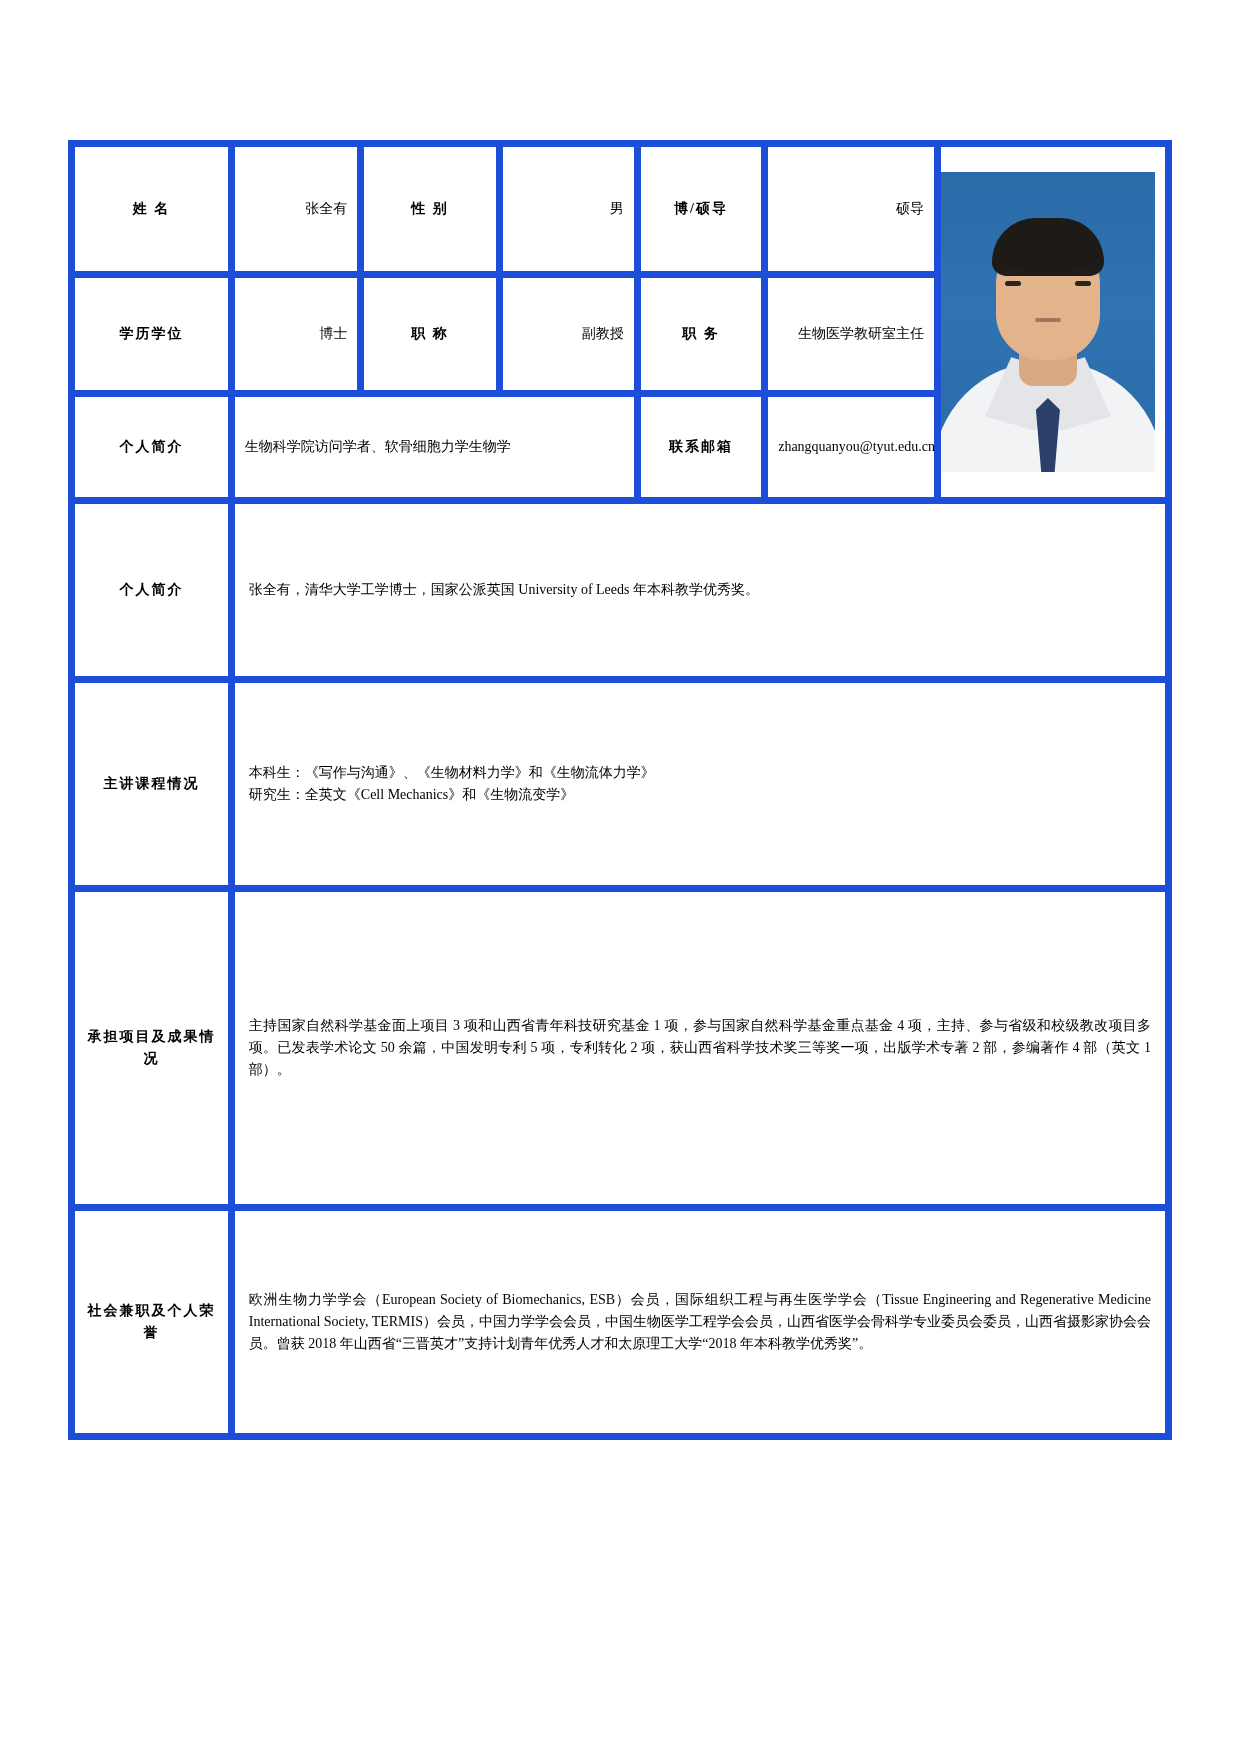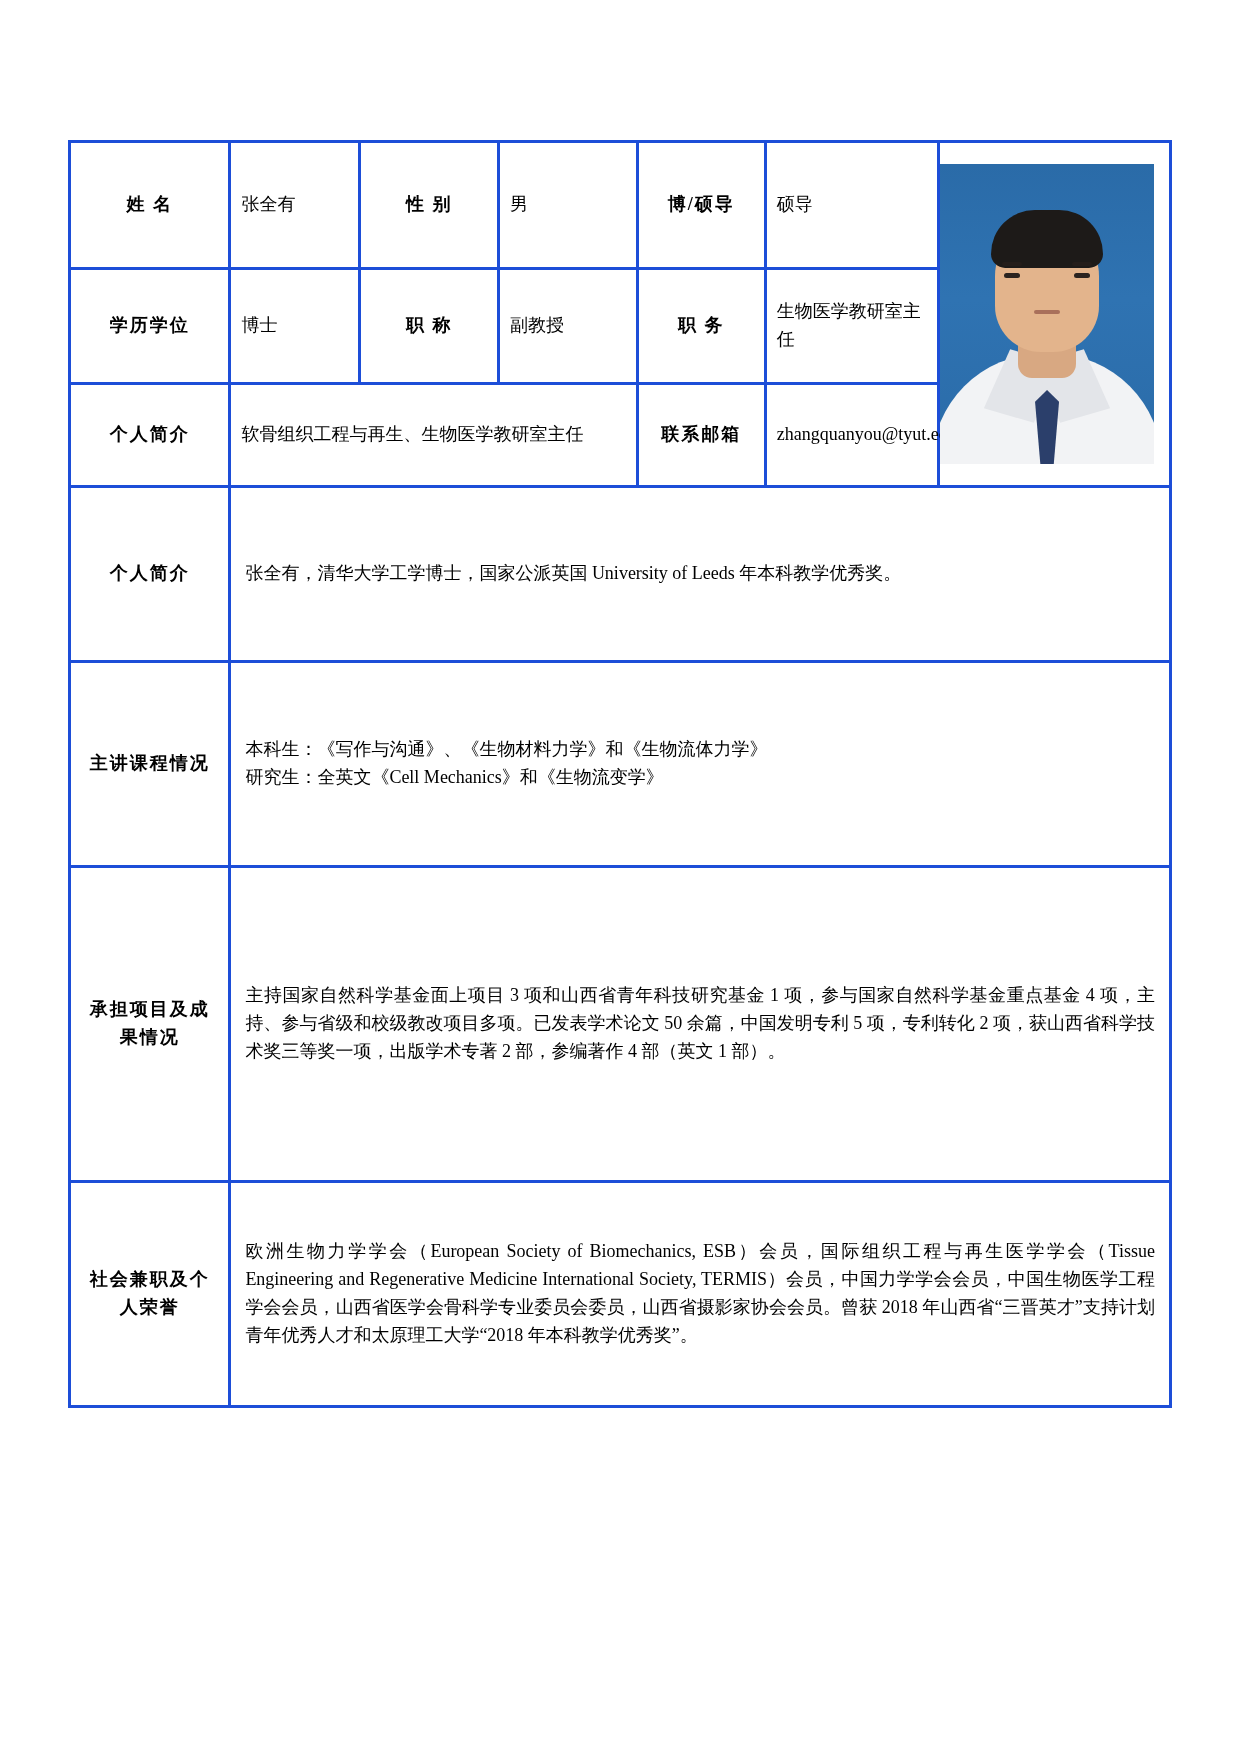--- a/index.html
+++ b/index.html
@@ -28,35 +28,35 @@
     letter-spacing: 1px;
     margin: 0 0 24px 0;
     font-family: "Liberation Serif", "DejaVu Serif", serif;
   }
   table.profile {
     width: 1104px;
     border-collapse: collapse;
     table-layout: fixed;
   }
   table.profile td {
-    border: 3px solid #1d4ed8;
+    border: 7px solid #1d4ed8;
     padding: 6px 10px;
     vertical-align: middle;
-    font-size: 18px;
+    font-size: 14px;
     line-height: 1.55;
   }
   .lbl {
     text-align: center;
     font-weight: bold;
     font-size: 20px;
     letter-spacing: 2px;
     white-space: nowrap;
   }
   .val-c {
-    text-align: left;
+    text-align: right;
     font-size: 19px;
   }
   .val-l {
     text-align: left;
     font-size: 19px;
   }
   .email {
     text-align: center;
     font-size: 17px;
     font-family: "Liberation Serif", "DejaVu Serif", serif;
@@ -234,21 +234,21 @@
         <td class="lbl" style="height:100px">学历学位</td>
         <td class="val-c">博士</td>
         <td class="lbl">职  称</td>
         <td class="val-c">副教授</td>
         <td class="lbl">职  务</td>
         <td class="val-c">生物医学教研室主任</td>
       </tr>
 
       <tr>
         <td class="lbl" style="height:88px">个人简介</td>
-        <td class="val-l" colspan="3">软骨组织工程与再生、生物医学教研室主任</td>
+        <td class="val-l" colspan="3">生物科学院访问学者、软骨细胞力学生物学</td>
         <td class="lbl">联系邮箱</td>
         <td class="email">zhangquanyou@tyut.edu.cn</td>
       </tr>
 
       <tr>
         <td class="lbl" style="height:160px">个人简介</td>
         <td class="val-l cell-pad" colspan="6">张全有，清华大学工学博士，国家公派英国 University of Leeds 年本科教学优秀奖。</td>
       </tr>
 
       <tr>

